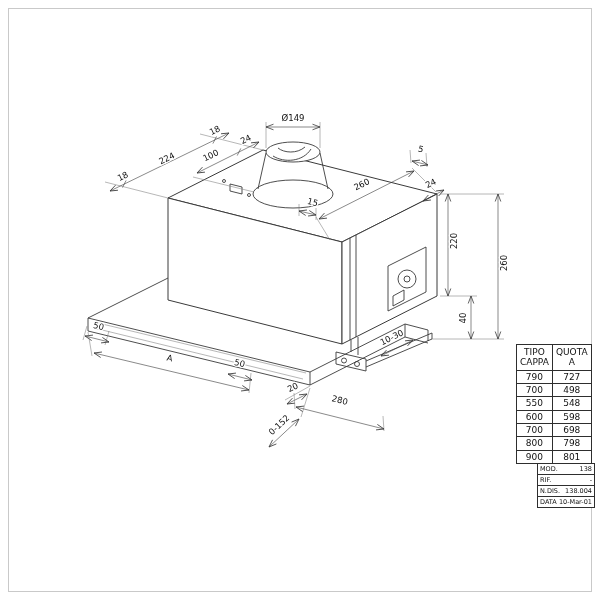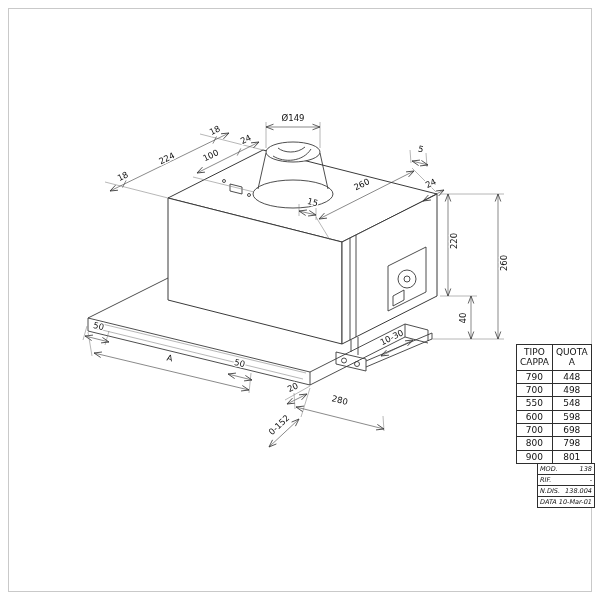--- a/index.html
+++ b/index.html
@@ -18,21 +18,21 @@
           text-anchor:middle;paint-order:stroke fill;stroke:#ffffff;stroke-width:2.5px;}
 
   
   .spec-table{position:absolute;left:516px;top:344px;border-collapse:collapse;background:#fff;}
   .spec-table th,.spec-table td{border:1px solid #2e2e2e;font-size:9px;line-height:1.15;
           text-align:center;padding:1px 4px;color:#111;font-weight:normal;}
   .spec-table th{padding:2px 3px;}
 
   
   .title-block{position:absolute;left:537px;top:463px;width:56px;border:1px solid #2e2e2e;
-          background:#fff;font-style:italic;}
+          background:#fff;}
   .tb-row{display:flex;justify-content:space-between;align-items:center;
           border-top:1px solid #2e2e2e;padding:1px 2px;font-size:6.5px;color:#111;}
   .tb-row:first-child{border-top:none;}
   .tb-label{white-space:nowrap;}
   .tb-value{white-space:nowrap;}
 </style>
 </head>
 <body>
 
 <svg width="600" height="600" viewBox="0 0 600 600">
@@ -217,21 +217,21 @@
       </th>
       <th>
         <span>QUOTA</span><br>
         <span>A</span>
       </th>
     </tr>
   </thead>
   <tbody>
     <tr>
       <td>790</td>
-      <td>448</td>
+      <td>727</td>
     </tr>
     <tr>
       <td>700</td>
       <td>498</td>
     </tr>
     <tr>
       <td>550</td>
       <td>548</td>
     </tr>
     <tr>

